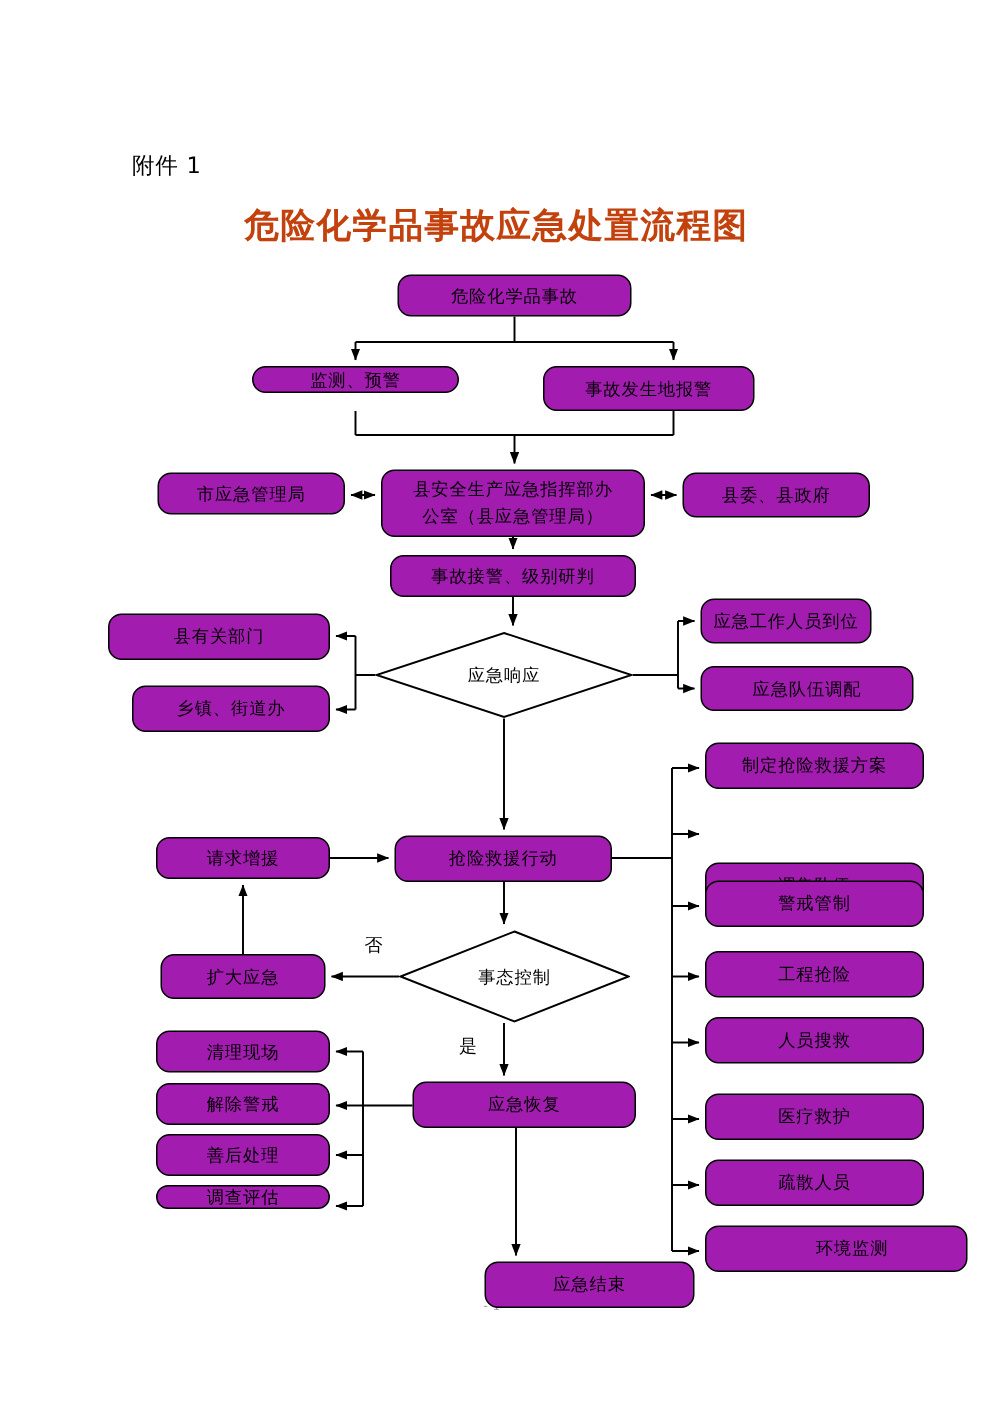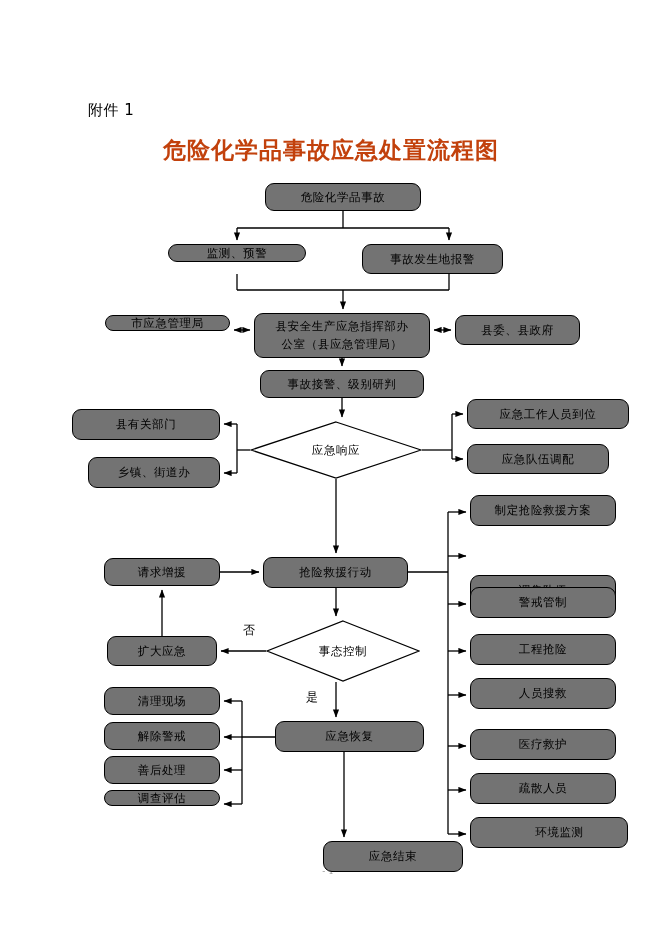--- a/index.html
+++ b/index.html
@@ -41,21 +41,21 @@
     font-size: 23px;
     font-weight: bold;
     color: #c2410c;
     letter-spacing: 1px;
   }
   .node {
     position: absolute;
     box-sizing: border-box;
     border: 1px solid #000;
     border-radius: 9px;
-    background: #737373;
+    background: #a21caf;
     display: flex;
     align-items: center;
     justify-content: center;
     text-align: center;
     font-family: "DejaVu Serif", serif;
     font-size: 11.5px;
     color: #000;
     line-height: 1.45;
     letter-spacing: 0.6px;
     z-index: 3;
@@ -194,21 +194,21 @@
   </div>
 
   <div class="node" style="left:168px; top:244px; width:138px; height:18px;">
     <span>监测、预警</span>
   </div>
 
   <div class="node" style="left:362px; top:244px; width:141px; height:30px;">
     <span>事故发生地报警</span>
   </div>
 
-  <div class="node" style="left:105px; top:315px; width:125px; height:16px;">
+  <div class="node" style="left:105px; top:315px; width:125px; height:28px;">
     <span>市应急管理局</span>
   </div>
 
   <div class="node two-line" style="left:254px; top:313px; width:176px; height:45px;">
     <span style="white-space:pre-line;">县安全生产应急指挥部办
 公室（县应急管理局）</span>
   </div>
 
   <div class="node" style="left:455px; top:315px; width:125px; height:30px;">
     <span>县委、县政府</span>
@@ -226,21 +226,21 @@
     <span>乡镇、街道办</span>
   </div>
 
   <div class="diamond-wrap" style="left:250px; top:421px; width:172px; height:58px;">
     <svg width="172" height="58" viewBox="0 0 172 58">
       <polygon points="86,1 171,29 86,57 1,29" fill="#ffffff" stroke="#000" stroke-width="1.3"></polygon>
     </svg>
     <div class="dlabel">应急响应</div>
   </div>
 
-  <div class="node" style="left:467px; top:399px; width:162px; height:30px;">
+  <div class="node" style="left:467px; top:399px; width:114px; height:30px;">
     <span>应急工作人员到位</span>
   </div>
 
   <div class="node" style="left:467px; top:444px; width:142px; height:30px;">
     <span>应急队伍调配</span>
   </div>
 
   <div class="node" style="left:470px; top:495px; width:146px; height:31px;">
     <span>制定抢险救援方案</span>
   </div>
@@ -262,21 +262,21 @@
   </div>
 
   <div class="node" style="left:470px; top:729px; width:146px; height:31px;">
     <span>医疗救护</span>
   </div>
 
   <div class="node" style="left:470px; top:773px; width:146px; height:31px;">
     <span>疏散人员</span>
   </div>
 
-  <div class="node" style="left:470px; top:817px; width:158px; height:31px;padding-left:21px;">
+  <div class="node" style="left:470px; top:817px; width:175px; height:31px;padding-left:21px;">
     <span>环境监测</span>
   </div>
 
   <div class="node" style="left:104px; top:558px; width:116px; height:28px;">
     <span>请求增援</span>
   </div>
 
   <div class="node" style="left:263px; top:557px; width:145px; height:31px;">
     <span>抢险救援行动</span>
   </div>

